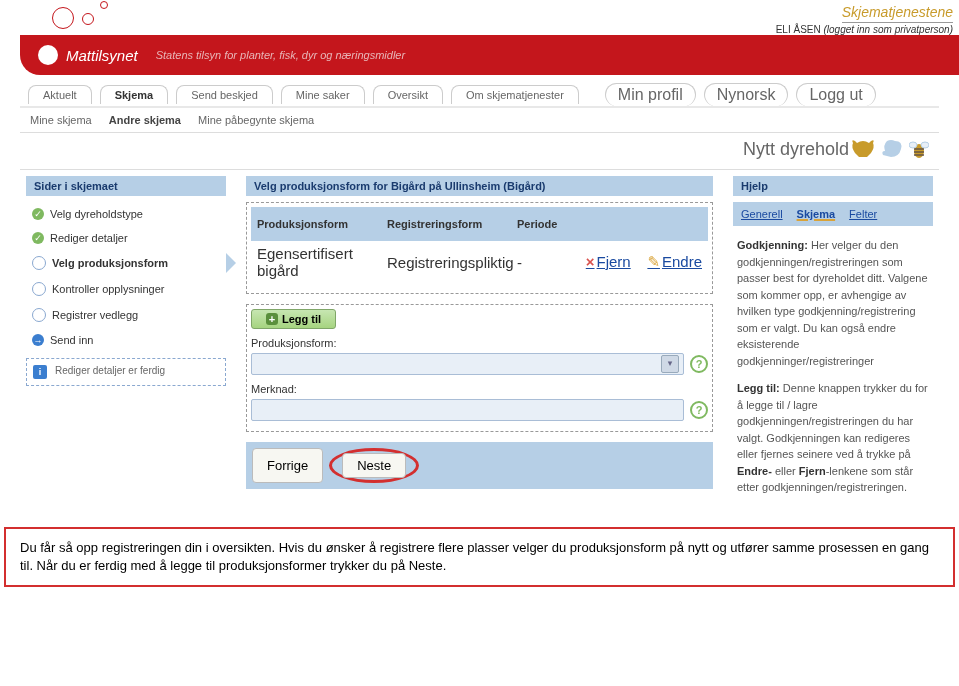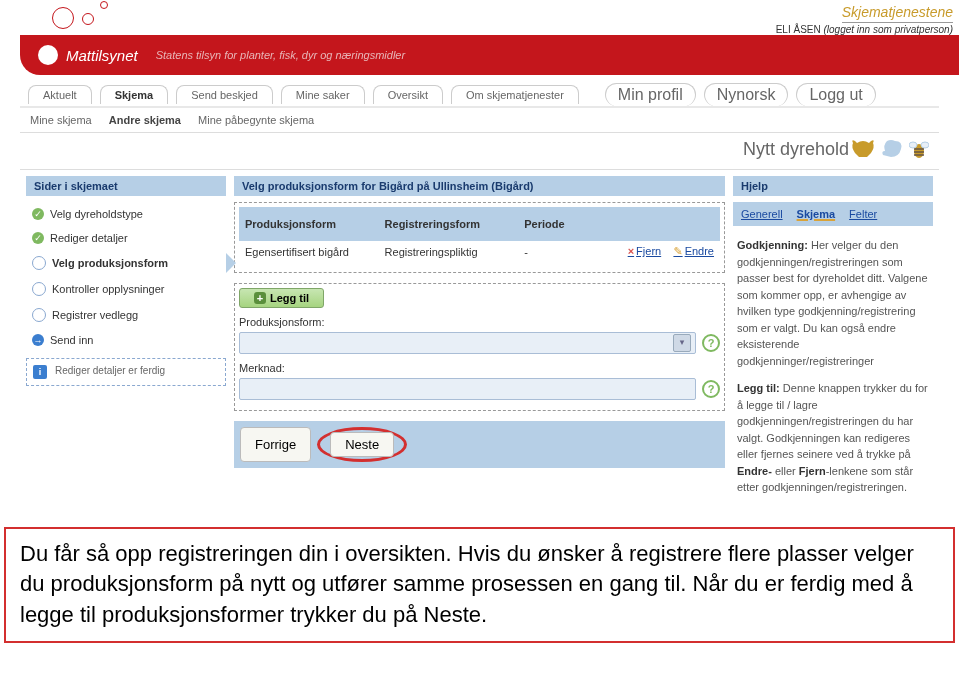--- a/index.html
+++ b/index.html
@@ -18,38 +18,38 @@
 .tabs{display:flex;gap:8px;padding:8px 0 0 8px;border-bottom:2px solid #e8e8e8;align-items:center}
 .tab{border:1px solid #ccc;border-bottom:none;border-radius:8px 8px 0 0;padding:3px 14px;background:#fff;color:#666;font-size:11px;cursor:pointer}
 .tab.active{font-weight:bold;color:#333}
 .tab.pill{border-radius:12px;padding:2px 12px;font-size:16px}
 .sep{width:10px}
 .subtabs{padding:6px 10px;color:#666;font-size:11px}
 .subtabs a{margin-right:14px;text-decoration:none;color:#666}
 .subtabs a.active{font-weight:bold;color:#444}
 .page-title{font-size:18px;color:#666;padding:4px 10px 8px;border-top:1px solid #ddd;border-bottom:1px solid #ddd;display:flex;justify-content:flex-end;align-items:center}
 .animals{display:flex;gap:2px}
-.layout{display:flex;gap:8px;padding:6px 6px 10px}
+.layout{display:flex;gap:20px;padding:6px 6px 10px}
 .col-left{width:200px}
 .col-mid{flex:1}
 .col-right{width:200px}
 .col-title{background:#b6cfe6;color:#1a3b6e;font-weight:bold;padding:4px 8px;font-size:11px;margin-bottom:6px}
 .step-list{list-style:none;margin:0;padding:0}
 .step-list li{padding:6px 6px 6px 6px;font-size:11px;display:flex;align-items:center;gap:6px;position:relative}
 .step-list li a{color:#333;text-decoration:none}
 .step-list li.done .dot{width:12px;height:12px;background:#7fb960;border-radius:50%;display:inline-block;color:#fff;font-size:9px;text-align:center;line-height:12px}
 .step-list li.current{font-weight:bold;color:#1a3b6e;background:linear-gradient(90deg,#fff 85%,transparent)}
 .step-list li.current::after{content:"";position:absolute;right:-10px;top:50%;width:0;height:0;border-left:10px solid #b6cfe6;border-top:10px solid transparent;border-bottom:10px solid transparent;transform:translateY(-50%)}
 .step-list li .ring{width:12px;height:12px;border:1px solid #8aa8d0;border-radius:50%;display:inline-block}
 .step-list li .arrow{width:12px;height:12px;background:#3b7ecf;border-radius:50%;color:#fff;font-size:9px;text-align:center;line-height:12px;display:inline-block}
 .info-box{border:1px dashed #8aa8d0;padding:6px;margin-top:6px;display:flex;gap:8px;align-items:flex-start;font-size:10px;color:#666}
 .info-box .i{width:14px;height:14px;background:#3b7ecf;color:#fff;border-radius:2px;text-align:center;line-height:14px;font-weight:bold;font-size:9px}
 .panel-dash{border:1px dashed #999;padding:4px 4px 10px;margin-bottom:10px}
 .table-head{background:#b6cfe6;display:flex;padding:11px 6px;font-weight:bold;color:#333;font-size:11px}
-.table-row{display:flex;padding:4px 6px;font-size:11px;align-items:center}
+.table-row{display:flex;padding:4px 6px;font-size:15px;align-items:center}
 .c1{flex:2}
 .c2{flex:2}
 .c3{flex:1}
 .c4{width:120px;text-align:right}
 .c4 a{color:#1a4aa0;text-decoration:underline;cursor:pointer}
 .x{color:#d9534f;font-weight:bold;margin-right:2px}
 .pen{color:#d9a339;margin-right:2px}
 .btn{background:linear-gradient(#c7e6b2,#a6d480);border:1px solid #7fa668;padding:3px 14px;font-size:11px;font-weight:bold;cursor:pointer;display:inline-flex;align-items:center;gap:4px;border-radius:3px}
 .btn .plus{width:12px;height:12px;background:#5a8f3c;color:#fff;border-radius:3px;font-weight:bold;line-height:12px;text-align:center}
 .field-label{font-size:11px;color:#333;margin:8px 0 4px}
@@ -58,21 +58,21 @@
 .select .dd{width:16px;height:16px;background:#cfd9e6;border:1px solid #9ab;border-radius:2px;text-align:center;font-size:9px;line-height:14px;color:#668}
 .help-icon{width:14px;height:14px;border:2px solid #7fb960;color:#7fb960;border-radius:50%;text-align:center;line-height:14px;font-weight:bold}
 .nav-buttons{background:#b6cfe6;padding:6px;display:flex;gap:6px}
 .nav-btn{background:#f7f7f2;border:1px solid #bbb;border-radius:4px;padding:4px 14px;font-size:13px;cursor:pointer}
 .circle-highlight{border:3px solid #d32f2f;border-radius:50%;padding:2px 10px;display:inline-flex}
 .help-links{background:#b6cfe6;padding:6px 8px;display:flex;gap:14px;margin-bottom:10px}
 .help-links a{color:#1a4aa0;text-decoration:underline;font-size:11px}
 .help-links a.active{font-weight:bold;text-decoration:underline;text-decoration-color:#d9a339;text-decoration-thickness:2px}
 .help-text{font-size:11px;color:#555;line-height:1.5;padding:0 4px}
 .help-text b{color:#333}
-.note-box{border:2px solid #d32f2f;padding:10px 14px;margin:10px 4px;font-size:22px;font-family:Arial,sans-serif;line-height:1.4;color:#000}
+.note-box{border:2px solid #d32f2f;padding:10px 14px;margin:10px 4px;font-size:13px;font-family:Arial,sans-serif;line-height:1.4;color:#000}
 </style>
 </head>
 <body>
 
 <div class="page">
   <div class="top-right">
     <span class="brand">Skjematjenestene</span><br>
     <span class="user">
       <span>ELI ÅSEN</span>
       <span class="it">(logget inn som privatperson)</span>

